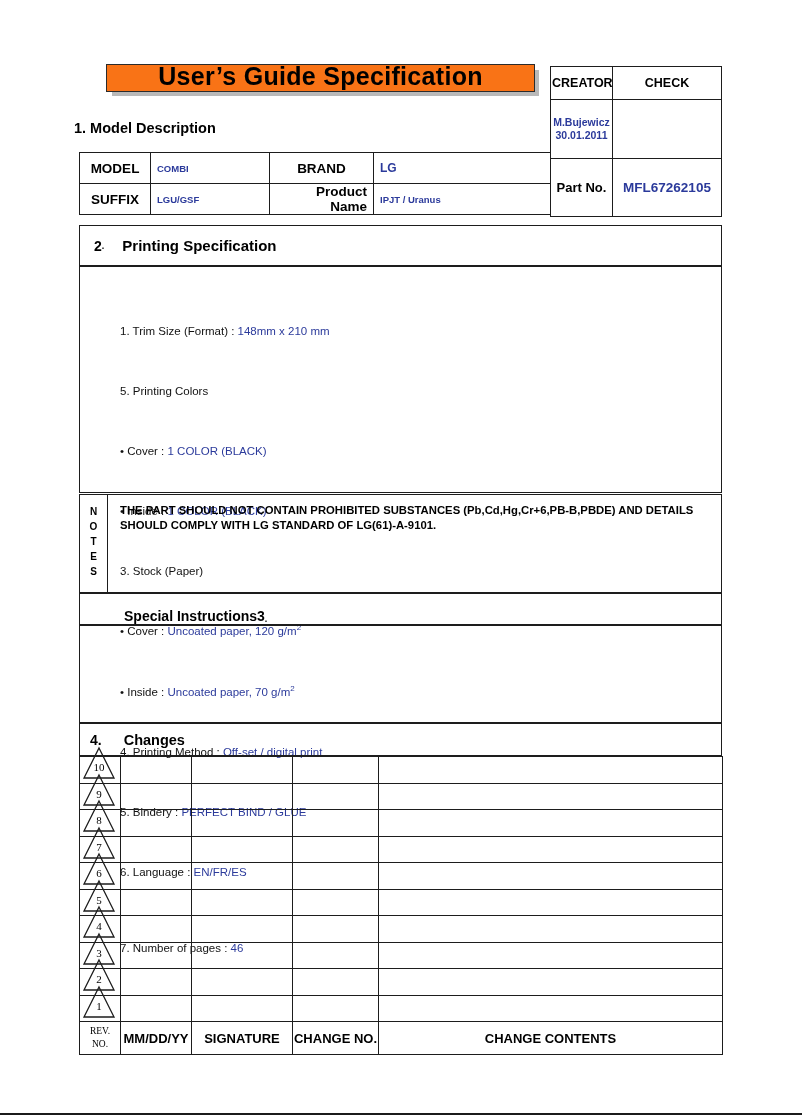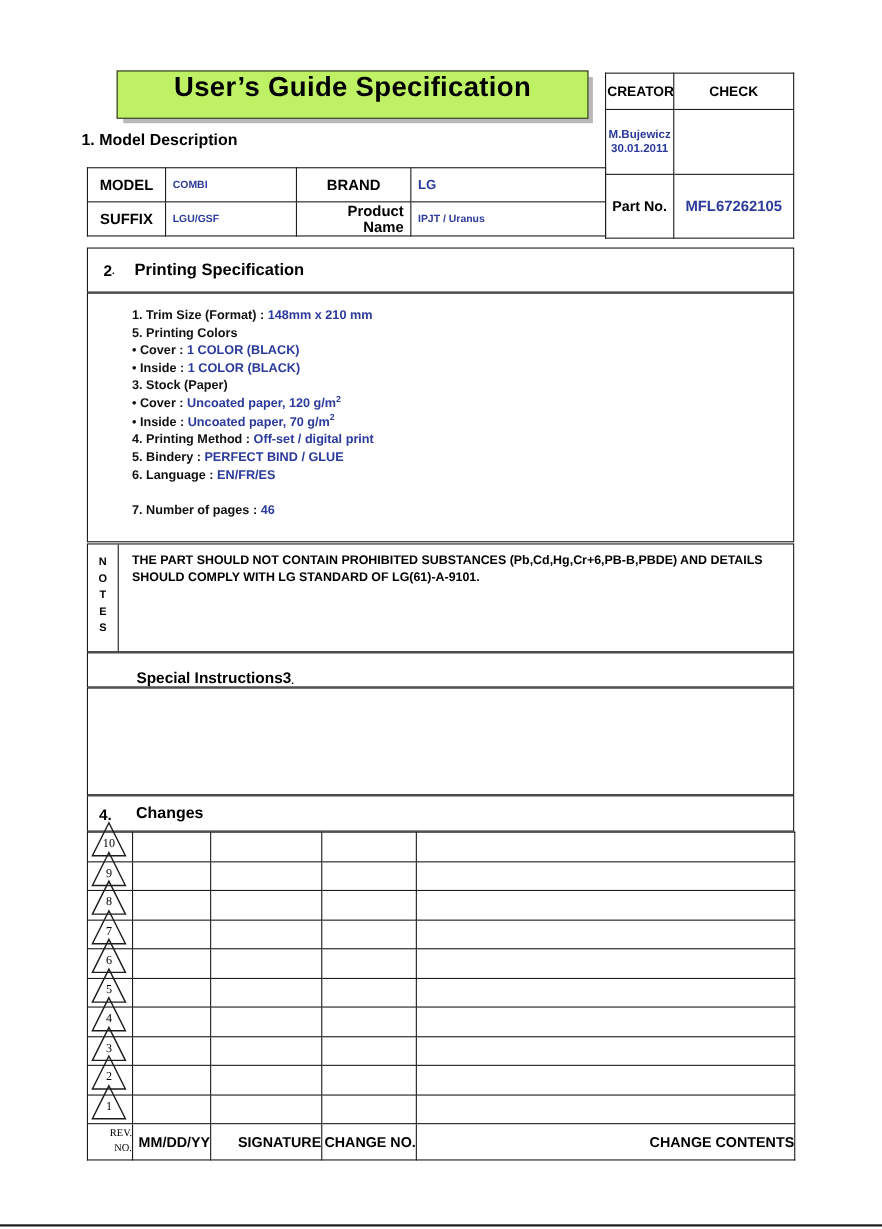--- a/index.html
+++ b/index.html
@@ -33,27 +33,27 @@
     height: 2px;
     background: #1b1b1b;
   }
 
   
   .title-box {
     position: absolute;
     left: 106px;
     top: 64px;
     width: 429px;
-    height: 44px;
+    height: 28px;
     border: 1.6px solid #2b2b2b;
-    background: #bef264;
+    background: #f97316;
     box-shadow: 5px 5px 0 -1px #b9b9b9;
     box-sizing: border-box;
     display: flex;
-    align-items: flex-start;
+    align-items: flex-end;
     justify-content: center;
   }
   .title-text {
     font-size: 25px;
     font-weight: bold;
     letter-spacing: 0.3px;
     white-space: nowrap;
   }
 
   
@@ -187,24 +187,25 @@
     box-sizing: border-box;
     padding: 12px 0 0 14px;
   }
   .spec-list {
     margin: 0;
     padding: 0;
     list-style: none;
   }
   .spec-line {
     font-size: 11.5px;
-    font-weight: bold;
+    font-weight: normal;
     line-height: 16.1px;
     white-space: nowrap;
     padding-left: 26px;
+    margin-top: 44px;
   }
   .spec-line .lbl { color: #111111; }
   .spec-line .val { color: #2b3a9b; }
   .spec-gap { height: 16px; }
   sup.sup { font-size: 8px; vertical-align: super; line-height: 0; }
 
   
   .notes-box {
     position: absolute;
     left: 79px;
@@ -332,21 +333,21 @@
     width: 34px;
     text-align: center;
     font-size: 11px;
     font-family: "Liberation Serif", serif;
   }
 
   .footer-row td {
     height: 32px;
     font-size: 13px;
     font-weight: bold;
-    text-align: right;
+    text-align: center;
   }
   .footer-rev {
     font-family: "Liberation Serif", serif;
     font-size: 9.5px;
     font-weight: normal;
     line-height: 13px;
   }
 </style>
 </head>
 <body>

